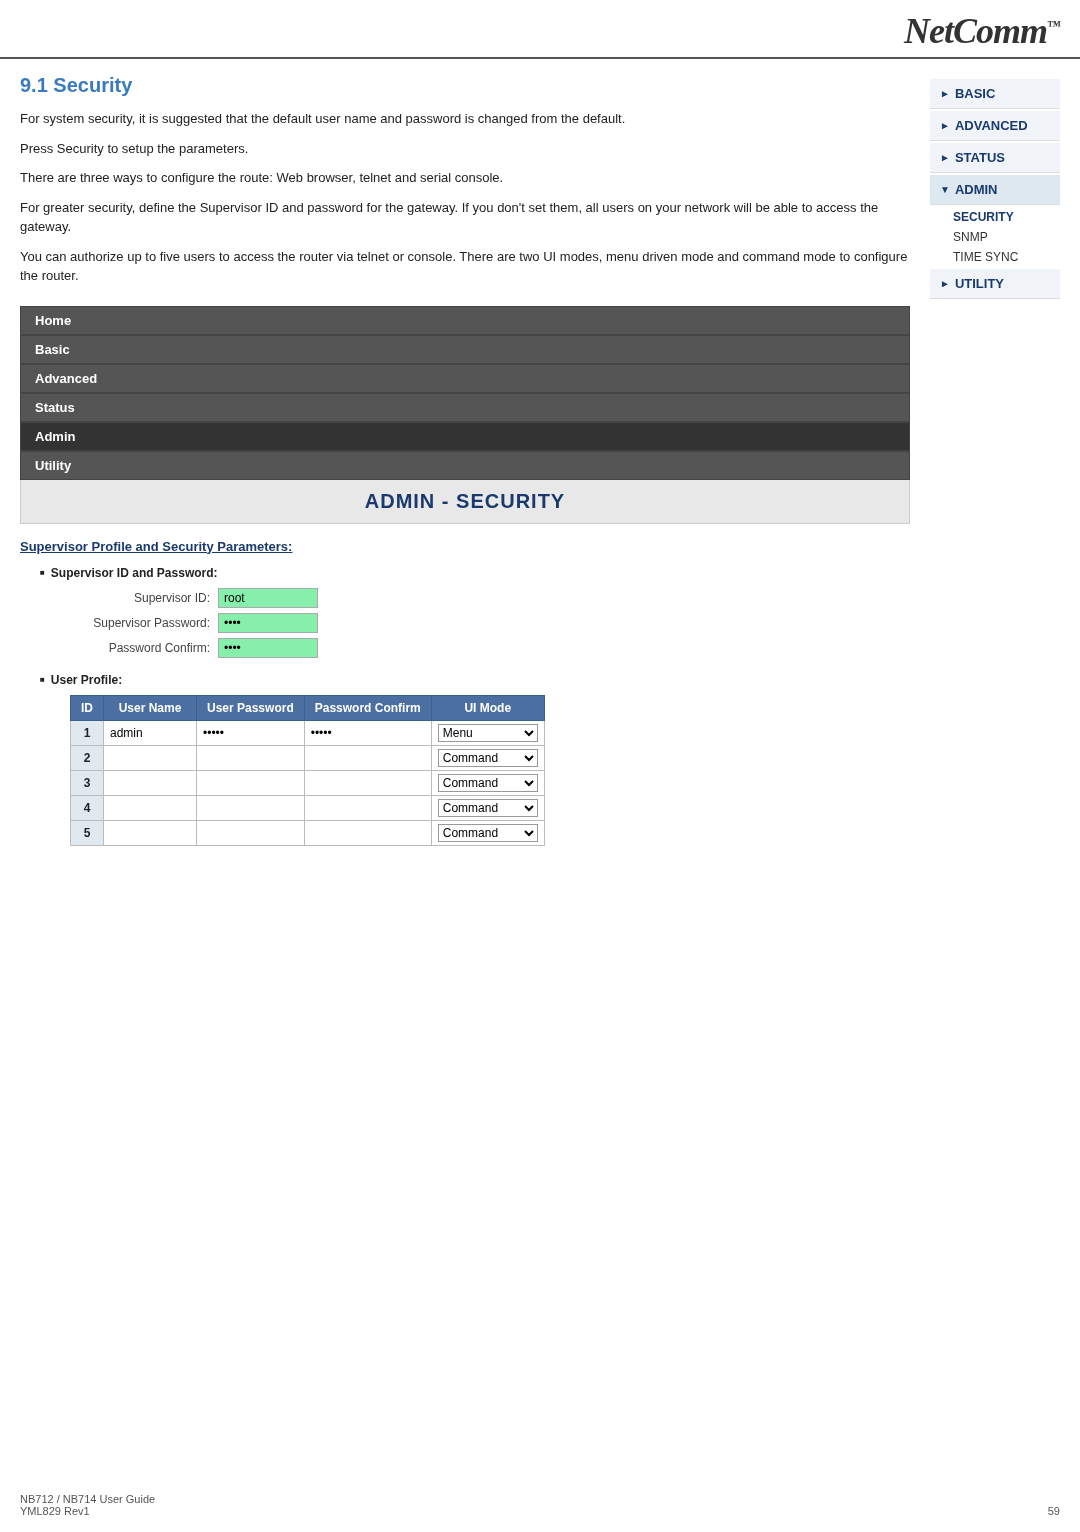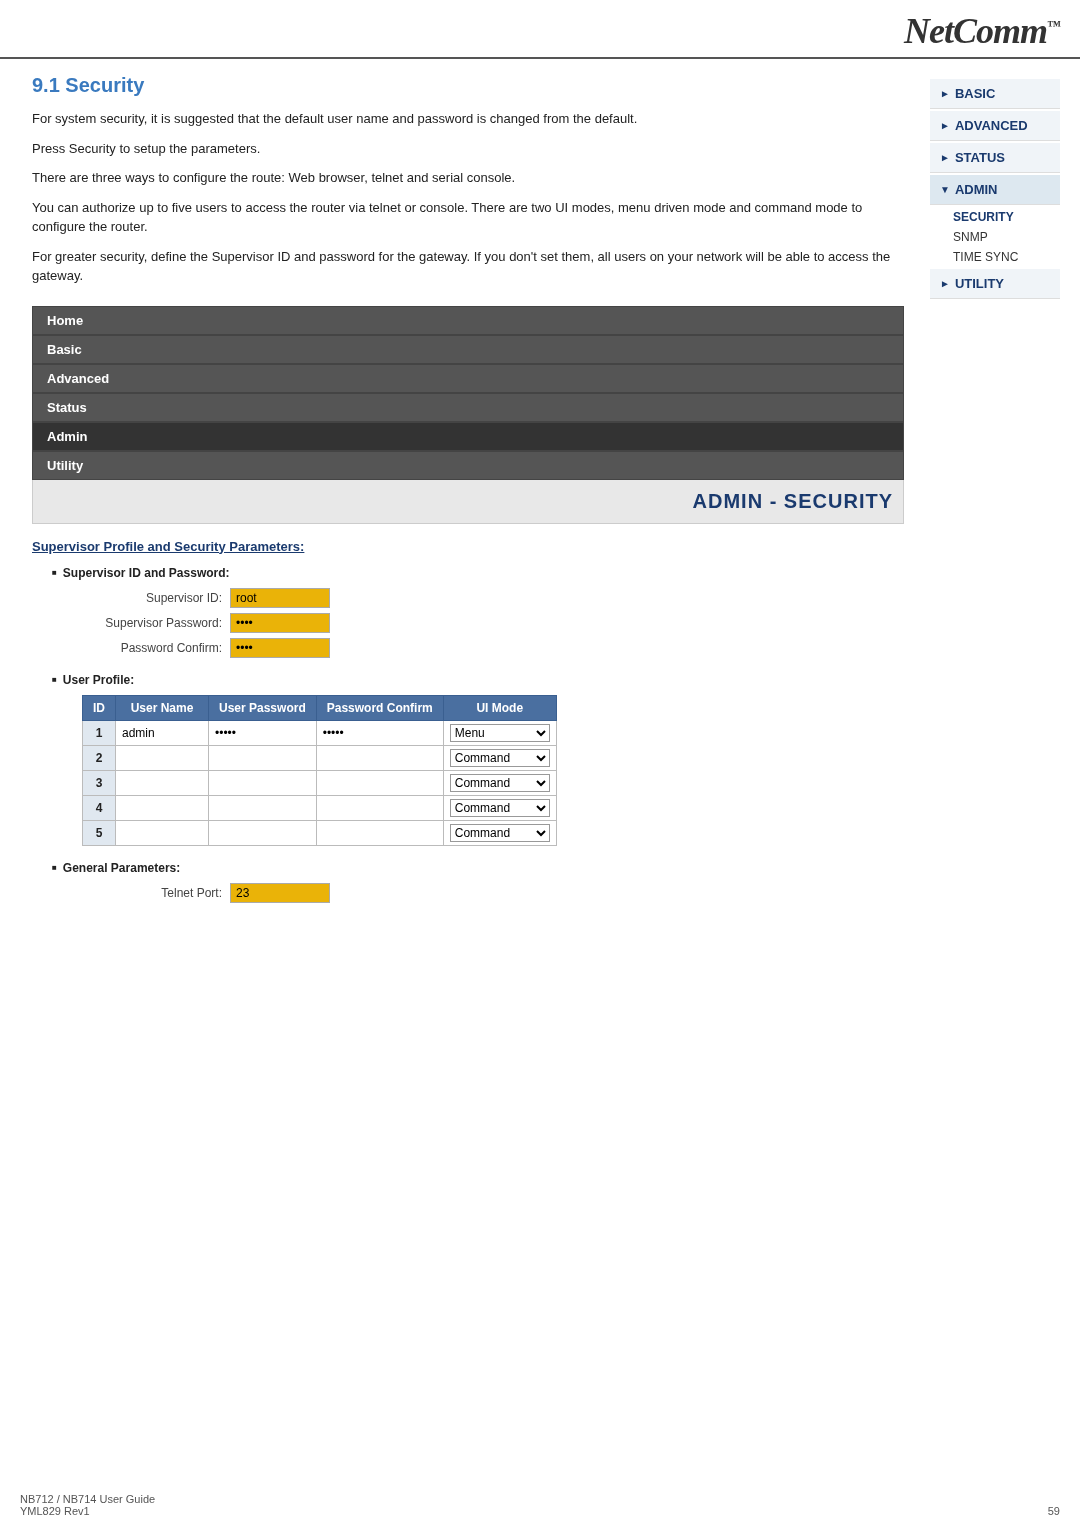--- a/index.html
+++ b/index.html
@@ -31,22 +31,21 @@
     .logo-tm {
       font-size: 14px;
       vertical-align: super;
       font-style: normal;
     }
 
     
     .main-layout {
       display: flex;
       padding: 15px 20px 0 20px;
-      gap: 26px;
-      margin-left: 12px;
+      gap: 20px;
     }
 
     
     .content {
       flex: 1;
     }
 
     
     .sidebar {
       width: 130px;
@@ -83,21 +82,21 @@
       cursor: pointer;
       text-decoration: none;
     }
     .nav-tab.active {
       background: #333;
     }
 
     
     .page-header {
       background: #e8e8e8;
-      text-align: right;
+      text-align: center;
       padding: 10px;
       font-size: 20px;
       font-weight: bold;
       color: #1a3a6e;
       letter-spacing: 1px;
       border: 1px solid #ccc;
       border-top: none;
       margin-bottom: 15px;
     }
 
@@ -143,21 +142,21 @@
       width: 140px;
       text-align: right;
       margin-right: 8px;
     }
 
     .form-input {
       border: 1px solid #aaa;
       padding: 2px 5px;
       font-size: 12px;
       width: 100px;
-      background: #eab308;
+      background: #86efac;
     }
 
     
     .user-table {
       border-collapse: collapse;
       margin-left: 30px;
       margin-top: 8px;
     }
 
     .user-table th {
@@ -272,22 +271,22 @@
 
 <div class="main-layout">
 
   <div class="content">
 
     <h2 class="page-title">9.1 Security</h2>
 
     <p class="intro-text">For system security, it is suggested that the default user name and password is changed from the default.</p>
     <p class="intro-text">Press Security to setup the parameters.</p>
     <p class="intro-text">There are three ways to configure the route: Web browser, telnet and serial console.</p>
+    <p class="intro-text">For greater security, define the Supervisor ID and password for the gateway. If you don't set them, all users on your network will be able to access the gateway.</p>
     <p class="intro-text">You can authorize up to five users to access the router via telnet or console. There are two UI modes, menu driven mode and command mode to configure the router.</p>
-    <p class="intro-text">For greater security, define the Supervisor ID and password for the gateway. If you don't set them, all users on your network will be able to access the gateway.</p>
 
     <div class="nav-tabs">
       <a class="nav-tab">Home</a>
       <a class="nav-tab">Basic</a>
       <a class="nav-tab">Advanced</a>
       <a class="nav-tab">Status</a>
       <a class="nav-tab active">Admin</a>
       <a class="nav-tab">Utility</a>
     </div>
 
@@ -390,28 +389,20 @@
               <select>
                 <option>Menu</option>
                 <option selected="">Command</option>
               </select>
             </td>
           </tr>
         </tbody>
       </table>
     </div>
 
-    <div class="sub-section">
-      <div class="sub-section-title">General Parameters:</div>
-
-      <div class="form-row">
-        <span class="form-label">Telnet Port:</span>
-        <input class="form-input" type="text" value="23" style="">
-      </div>
-    </div>
 
   </div>
 
   <div class="sidebar">
     <div class="sidebar-nav">
 
       <div class="sidebar-item">
         <span class="arrow">►</span>
         <span>BASIC</span>
       </div>

